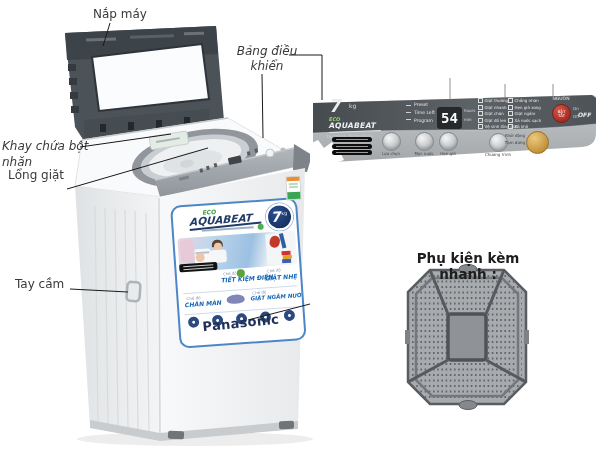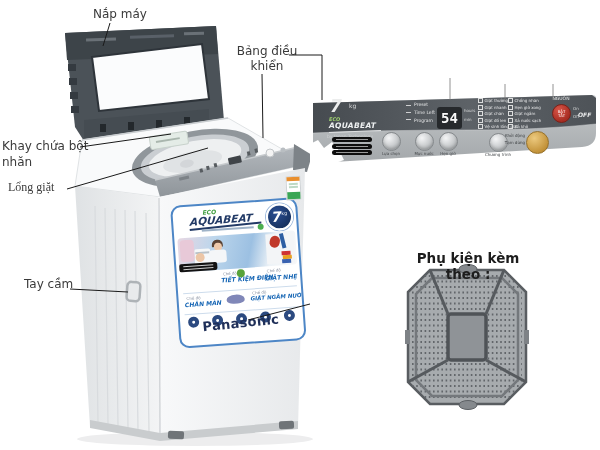--- a/index.html
+++ b/index.html
@@ -1,20 +1,20 @@
 <!DOCTYPE html>
 <html><head>
 <meta charset="utf-8">
 <style>
   html,body{margin:0;padding:0;background:#fff;}
   #stage{position:relative;width:600px;height:450px;background:#fff;overflow:hidden;
          font-family:"DejaVu Sans","Liberation Sans",sans-serif;color:#333;}
   .abs{position:absolute;}
   .callout{font-size:12px;color:#3a3a3a;line-height:15px;white-space:nowrap;}
-  .callout.wrap{white-space:normal;}
+  .callout.wrap{white-space:normal;font-style:italic;}
   svg{display:block;}
   
   #panel{left:310px;top:86px;width:290px;height:90px;}
   #panel .pt{position:absolute;white-space:nowrap;}
   .p7{left:20px;top:10px;font-size:17px;font-weight:bold;font-style:italic;color:#eceded;}
   .pkg{left:39px;top:16px;font-size:6px;color:#d8d9da;}
   .peco{left:19px;top:30px;font-size:5px;font-weight:bold;font-style:italic;color:#9ed06f;}
   .paqb{left:19px;top:35px;font-size:7.5px;font-weight:bold;font-style:italic;color:#eef0f1;letter-spacing:.3px;}
   .pswoosh{left:19px;top:44.5px;width:52px;height:1.2px;background:#dfe1e2;transform:rotate(-2deg);}
   .ptech{left:17px;top:48px;font-size:4.5px;color:#cfd1d2;}
@@ -352,24 +352,24 @@
     <div class="pt pbtnlab" style="left:121px;top:65px;">Hẹn giờ</div>
     <div class="pt pbtnlab" style="left:171px;top:66px;">Chương trình</div>
     <div class="pt pstart" style="left:189px;top:47px;">Khởi động</div>
     <div class="pt pstart" style="left:189px;top:54px;">Tạm dừng</div>
     <div class="pt pgold"></div>
   </div>
 
   <div class="abs layer3 callout" style="left:93px;top:7px;">Nắp máy</div>
   <div class="abs layer3 callout wrap" style="left:231px;top:44px;width:72px;text-align:center;">Bảng điều khiển</div>
   <div class="abs layer3 callout wrap" style="left:2px;top:138px;width:92px;line-height:16px;">Khay chứa bột nhăn</div>
-  <div class="abs layer3 callout" style="left:8px;top:180px;font-family:Liberation Serif, serif;">Lổng giặt</div>
-  <div class="abs layer3 callout" style="left:24px;top:277px;">Tay cầm</div>
-
-  <div id="acc-heading" class="abs layer3">Phụ kiện kèm theo :</div>
+  <div class="abs layer3 callout" style="left:8px;top:168px;">Lổng giặt</div>
+  <div class="abs layer3 callout" style="left:15px;top:277px;">Tay cầm</div>
+
+  <div id="acc-heading" class="abs layer3">Phụ kiện kèm nhanh :</div>
 
   <svg class="abs layer4" width="600" height="450" viewBox="0 0 600 450">
     <g stroke="#1a1a1a" stroke-width="1" fill="none">
       <path d="M110,23 L103,46"></path>
       <path d="M262,74 L263,138"></path>
       <path d="M289,55 L322,55 L322,100"></path>
       <path d="M80,147 L171,134"></path>
       <path d="M67,189 L208,148"></path>
       <path d="M70,289 L128,292"></path>
       <path d="M310,304 L248,320"></path>

